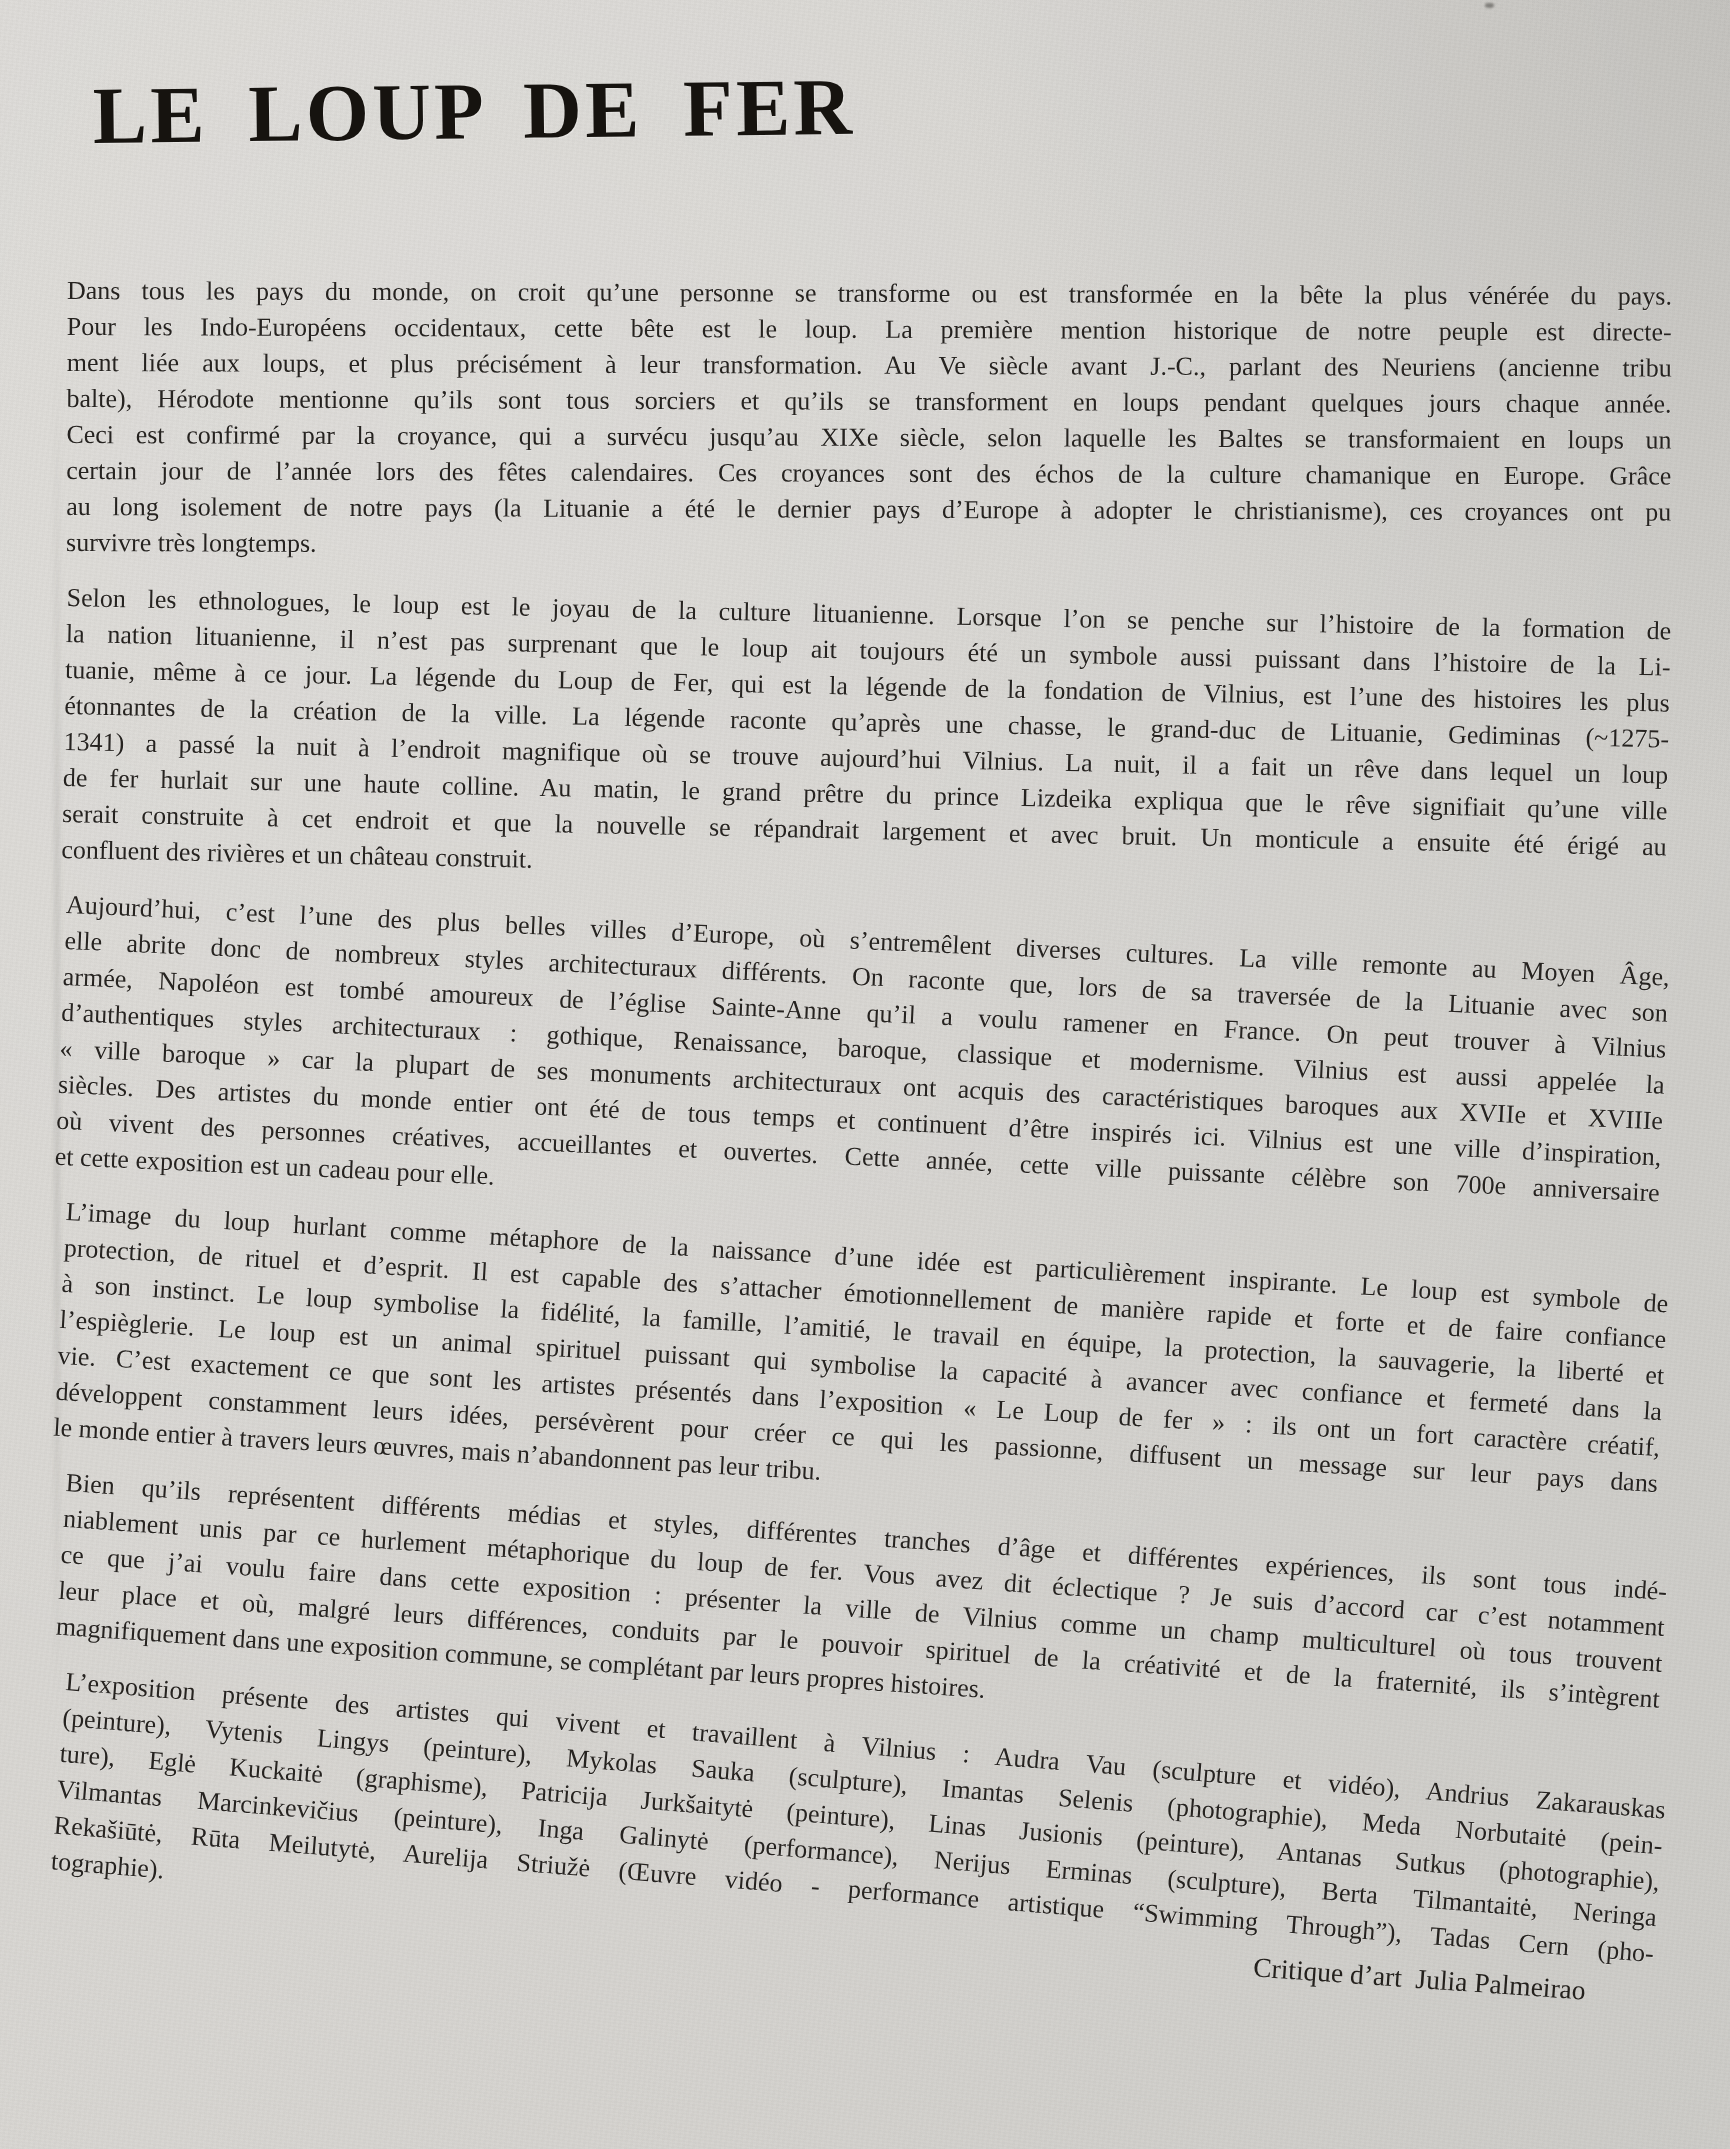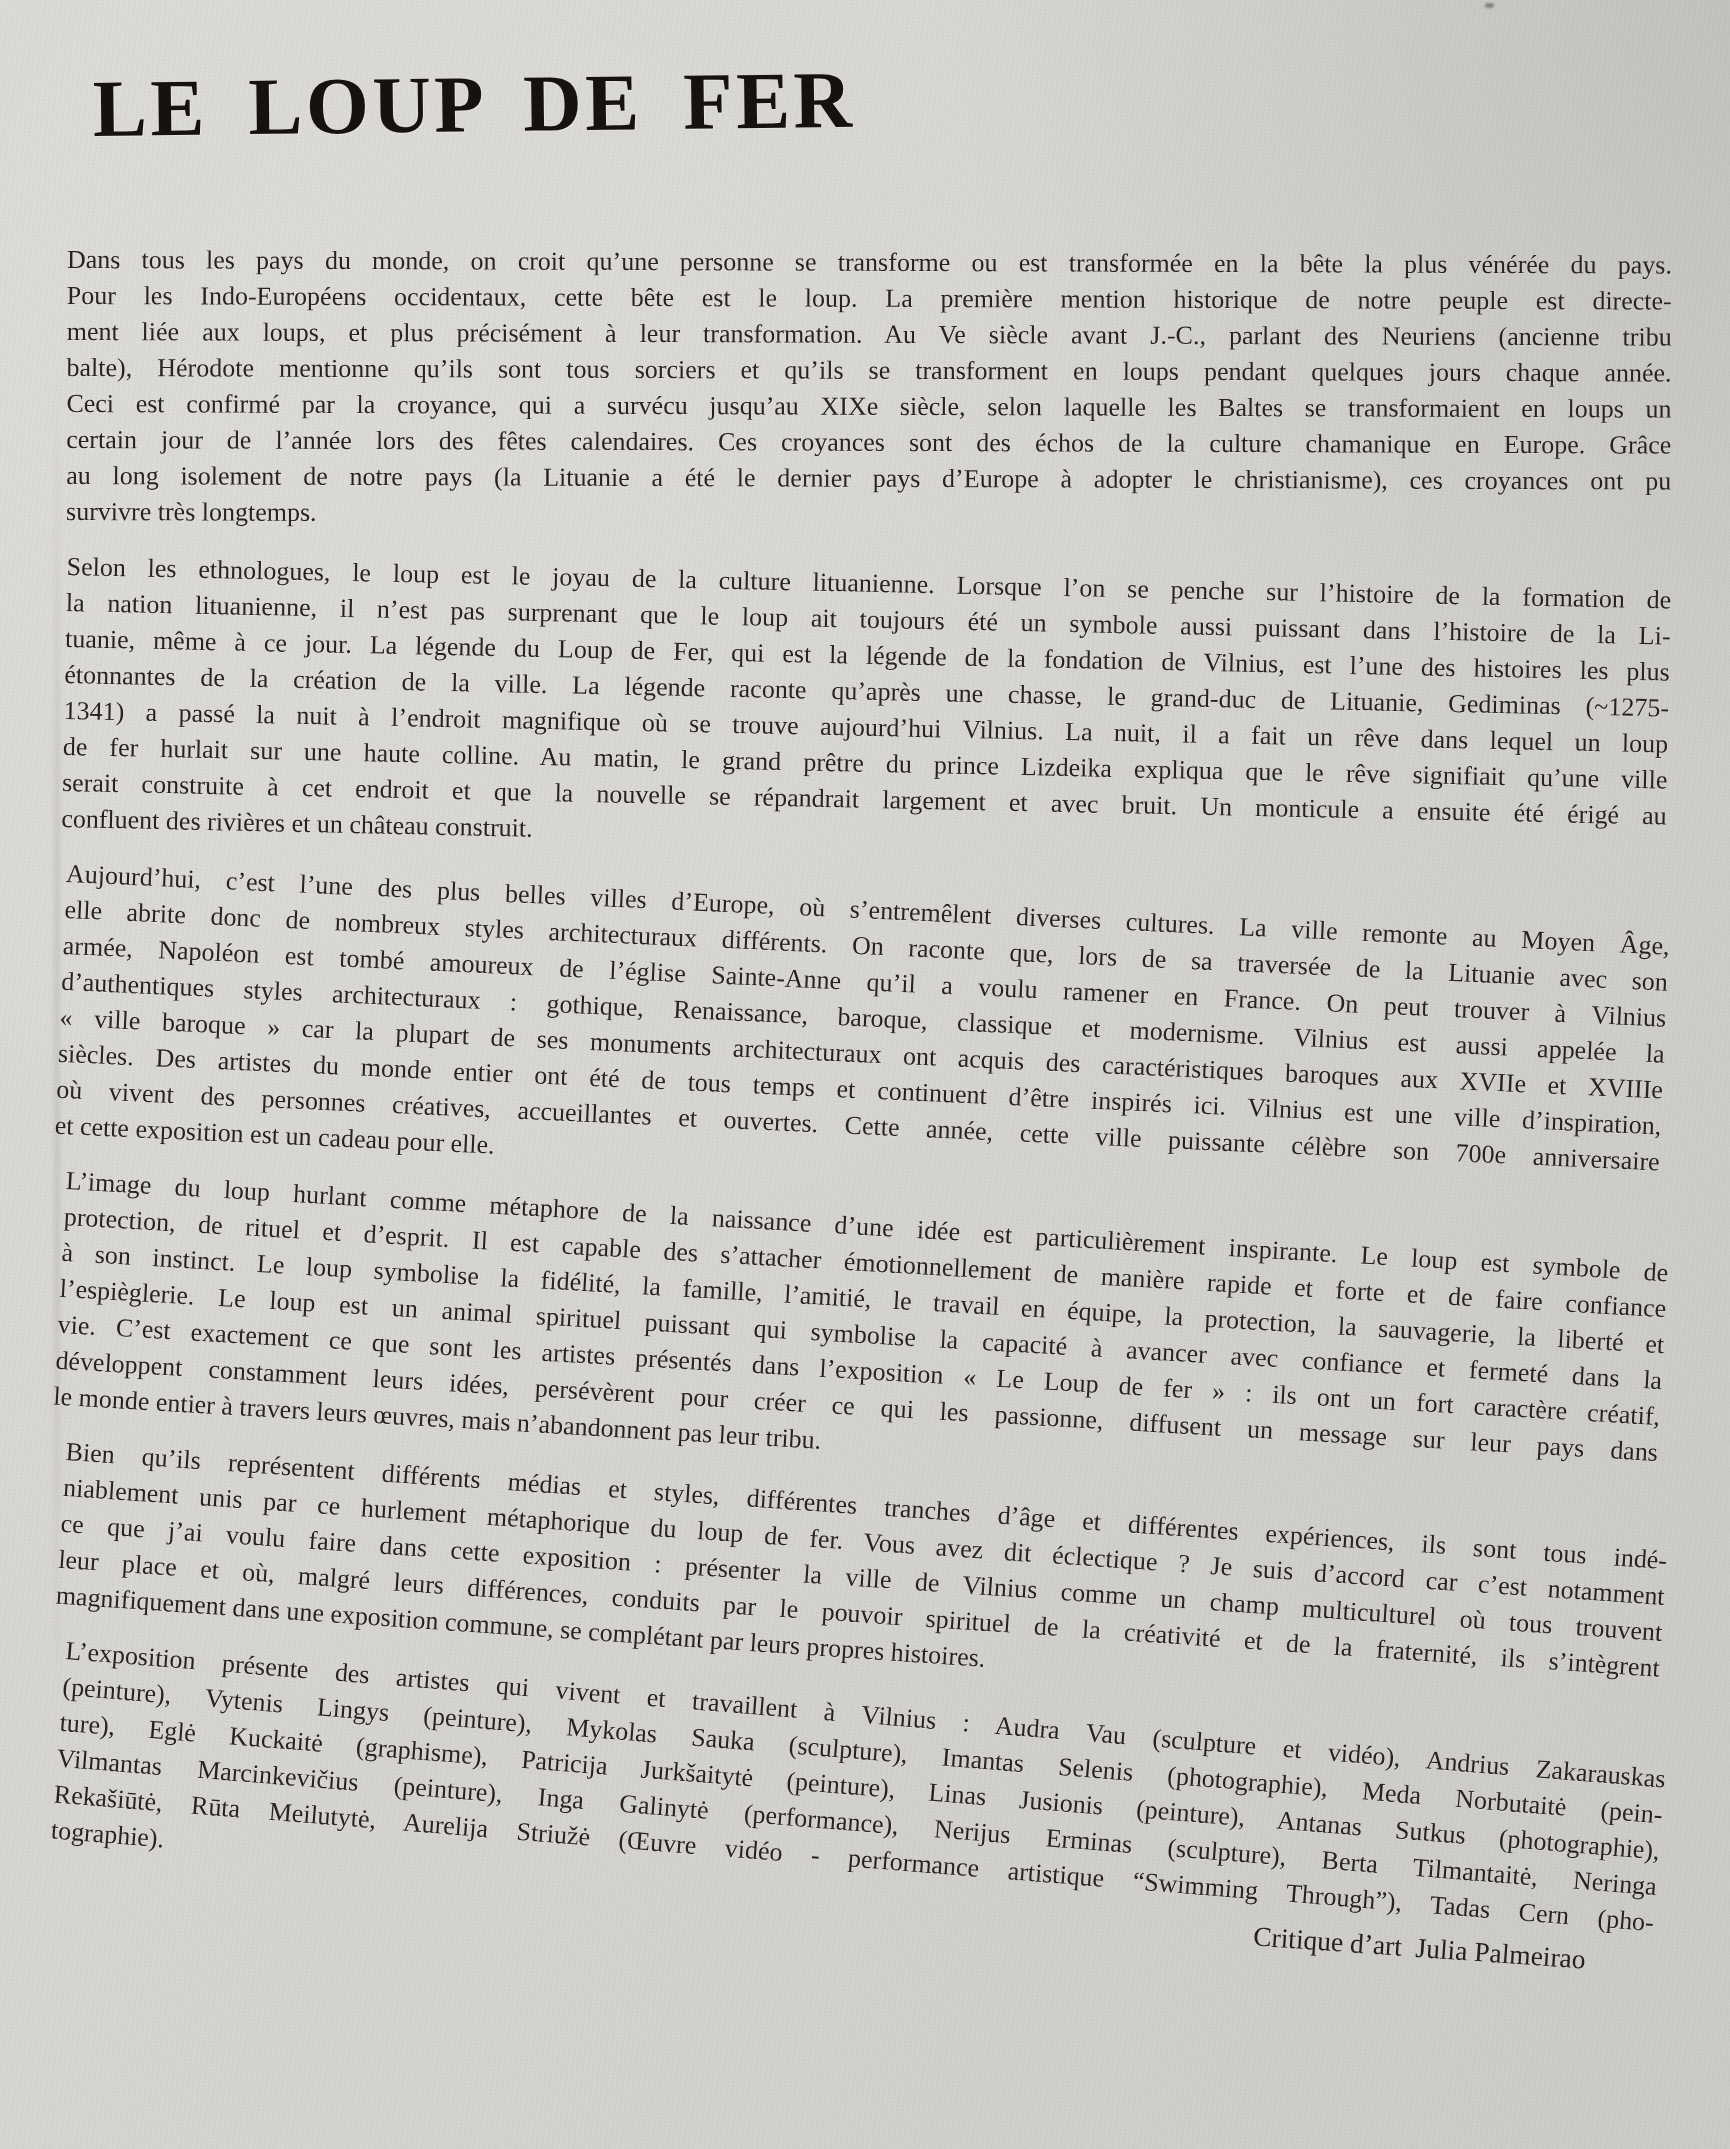--- a/index.html
+++ b/index.html
@@ -19,30 +19,30 @@
   }
   .edge-shadow{
     position:absolute;left:55px;top:361px;width:4.3px;height:1342px;
     background:linear-gradient(to bottom, rgba(90,88,84,0) 0%, rgba(90,88,84,0.18) 35%, rgba(90,88,84,0.18) 70%, rgba(90,88,84,0) 100%);
     filter:blur(2.6px);pointer-events:none;
   }
   .speck{
     position:absolute;left:1485px;top:3.4px;width:8.6px;height:4.3px;border-radius:50%;
     background:rgba(70,68,64,0.55);filter:blur(0.9px);
   }
-  .content{position:absolute;left:67px;top:1px;width:1605px;}
+  .content{position:absolute;left:67px;top:8px;width:1605px;}
   h1.title{
     margin:60px 0 0 26px;
     font-size:81px;line-height:96px;font-weight:bold;
     letter-spacing:3.4px;word-spacing:17px;
     color:#16130f;
     transform:rotate(-0.7deg);transform-origin:0 50%;
     text-shadow:0.9px 0.9px 0.9px rgba(255,255,255,0.35);
   }
-  #paragraphs{margin-top:85px;}
+  #paragraphs{margin-top:109px;}
   .para{
     margin:0 0 19px 0;
     font-size:26px;line-height:36px;
     color:#262320;
     transform-origin:0 0;
     text-shadow:0.5px 0.5px 0.6px rgba(255,255,255,0.4);
   }
   .line{display:block;text-align:justify;text-align-last:justify;}
   .line.last{text-align-last:left;}
   .signature{

